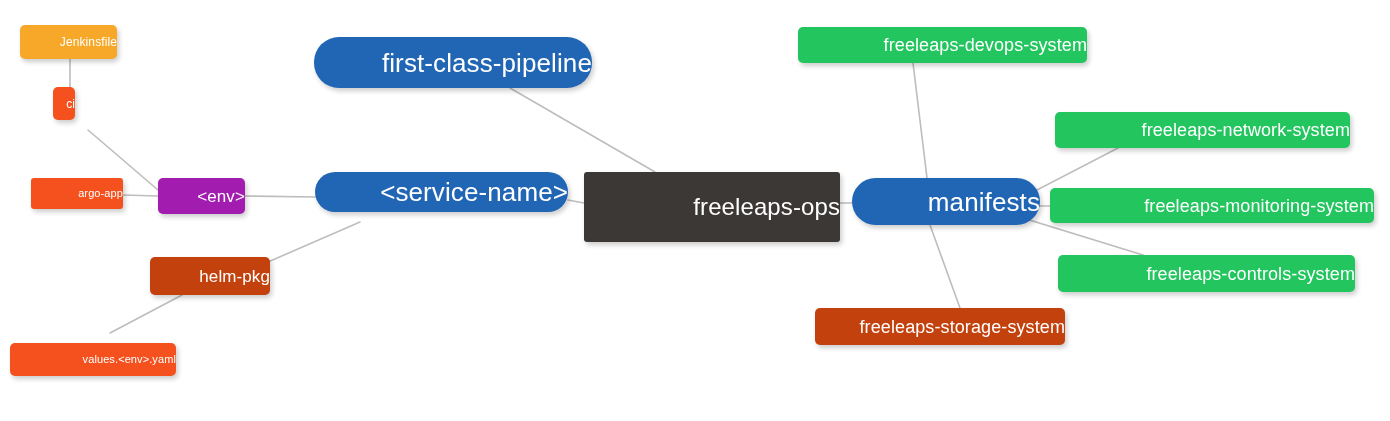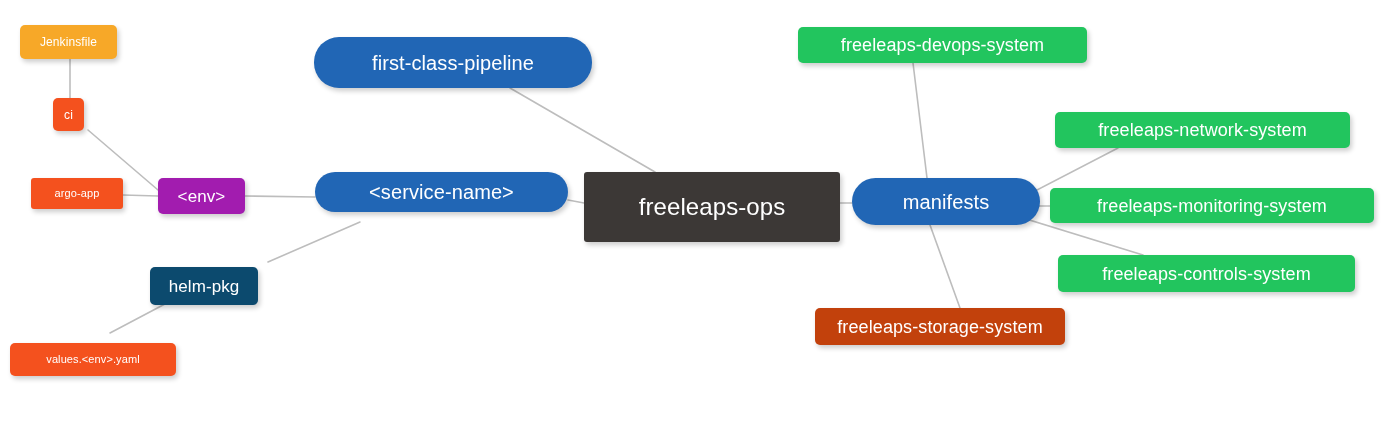--- a/index.html
+++ b/index.html
@@ -25,31 +25,31 @@
     top: 0;
     width: 1390px;
     height: 421px;
     pointer-events: none;
   }
   .node {
     position: absolute;
     box-sizing: border-box;
     display: flex;
     align-items: center;
-    justify-content: center;
+    justify-content: flex-end;
     color: #ffffff;
     white-space: nowrap;
     border-radius: 3px;
     box-shadow: 2px 3px 5px rgba(0,0,0,0.20);
     letter-spacing: 0.1px;
     line-height: 1;
     user-select: none;
   }
   .node.sz-root   { font-size: 24px; }
-  .node.sz-l1     { font-size: 20px; border-radius: 25px; }
+  .node.sz-l1     { font-size: 26px; border-radius: 25px; }
   .node.sz-l2     { font-size: 18px; }
   .node.sz-l3     { font-size: 17px; }
   .node.sz-l4     { font-size: 11px; }
   .node.sz-l5     { font-size: 12px; }
   .node.rounded   { border-radius: 5px; }
 </style>
 </head>
 <body>
 
 <div id="canvas">
@@ -66,30 +66,30 @@
       <line x1="927" y1="178" x2="913" y2="63" stroke="#bdbdbd" stroke-width="1.6" stroke-linecap="round"></line>
       <line x1="1010" y1="204" x2="1118" y2="148" stroke="#bdbdbd" stroke-width="1.6" stroke-linecap="round"></line>
       <line x1="1010" y1="206" x2="1050" y2="206" stroke="#bdbdbd" stroke-width="1.6" stroke-linecap="round"></line>
       <line x1="1010" y1="214" x2="1143" y2="255" stroke="#bdbdbd" stroke-width="1.6" stroke-linecap="round"></line>
       <line x1="930" y1="225" x2="960" y2="308" stroke="#bdbdbd" stroke-width="1.6" stroke-linecap="round"></line>
     </svg>
   <div id="node-layer">
       <div class="node sz-l5 rounded" style="left: 20px; top: 25px; width: 97px; height: 34px; background: rgb(247, 168, 40);">
         <span>Jenkinsfile</span>
       </div>
-      <div class="node sz-l5 rounded" style="left: 53px; top: 98px; width: 31px; height: 33px; background: rgb(244, 81, 30);">
+      <div class="node sz-l5 rounded" style="left: 53px; top: 87px; width: 22px; height: 33px; background: rgb(244, 81, 30);">
         <span>ci</span>
       </div>
       <div class="node sz-l4" style="left: 31px; top: 178px; width: 92px; height: 31px; background: rgb(244, 81, 30);">
         <span>argo-app</span>
       </div>
       <div class="node sz-l3 rounded" style="left: 158px; top: 178px; width: 87px; height: 36px; background: #a21caf;">
         <span>&lt;env&gt;</span>
       </div>
-      <div class="node sz-l3 rounded" style="left: 150px; top: 267px; width: 108px; height: 38px; background: #0c4a6e;">
+      <div class="node sz-l3 rounded" style="left: 150px; top: 257px; width: 120px; height: 38px; background: #c2410c;">
         <span>helm-pkg</span>
       </div>
       <div class="node sz-l4 rounded" style="left: 10px; top: 343px; width: 166px; height: 33px; background: rgb(244, 81, 30);">
         <span>values.&lt;env&gt;.yaml</span>
       </div>
       <div class="node sz-l1" style="left: 314px; top: 37px; width: 278px; height: 51px; background: rgb(33, 102, 181);">
         <span>first-class-pipeline</span>
       </div>
       <div class="node sz-l1" style="left: 315px; top: 172px; width: 253px; height: 40px; background: rgb(33, 102, 181);">
         <span>&lt;service-name&gt;</span>

